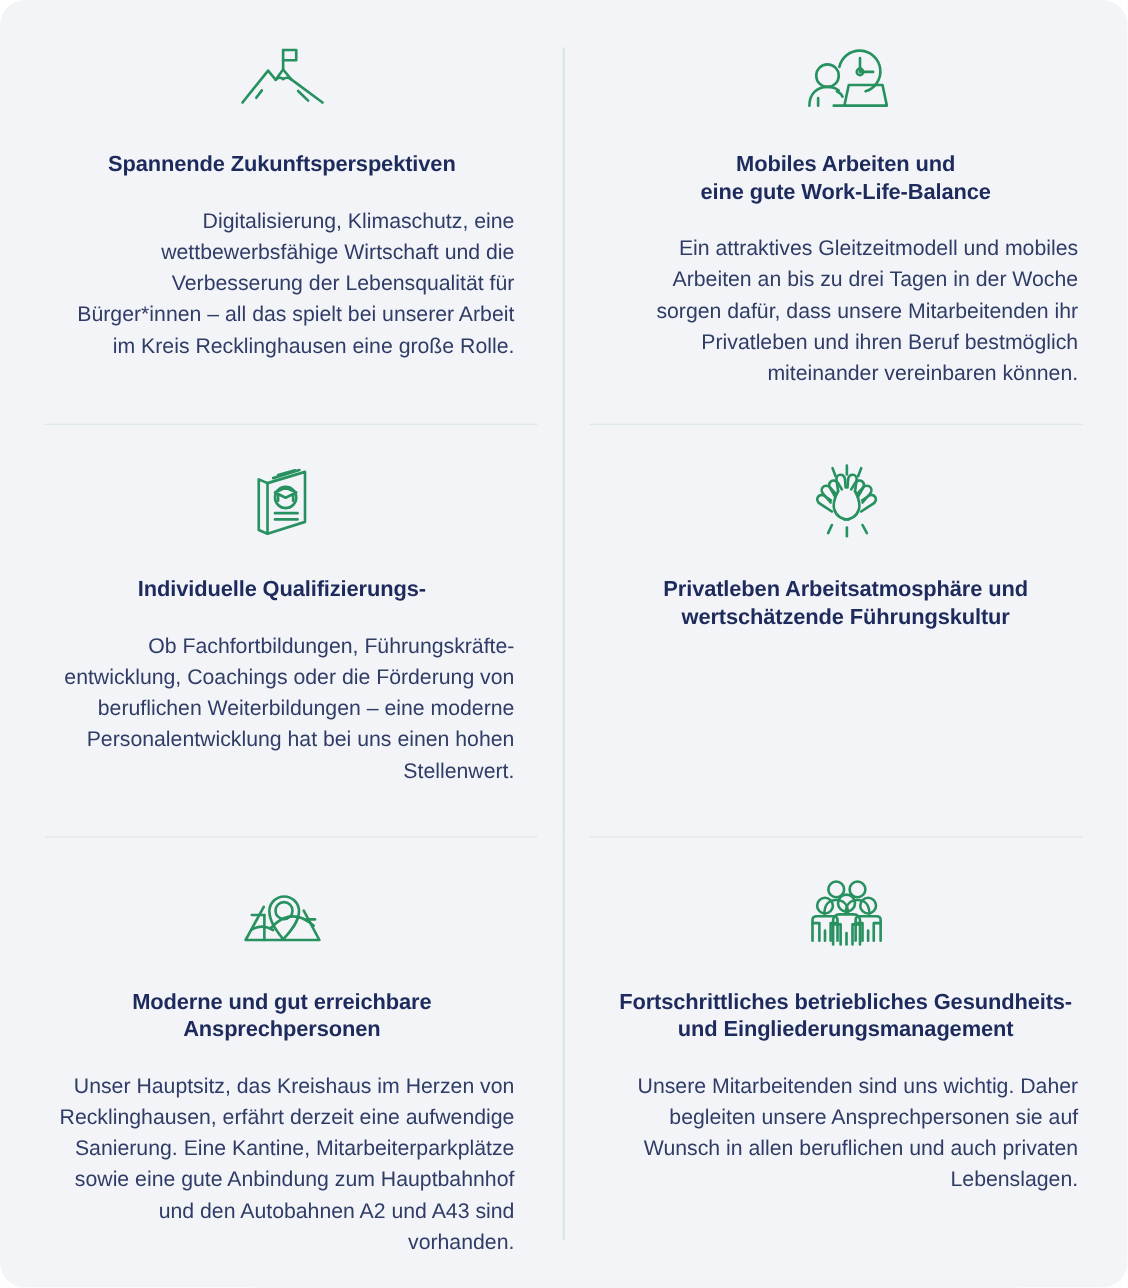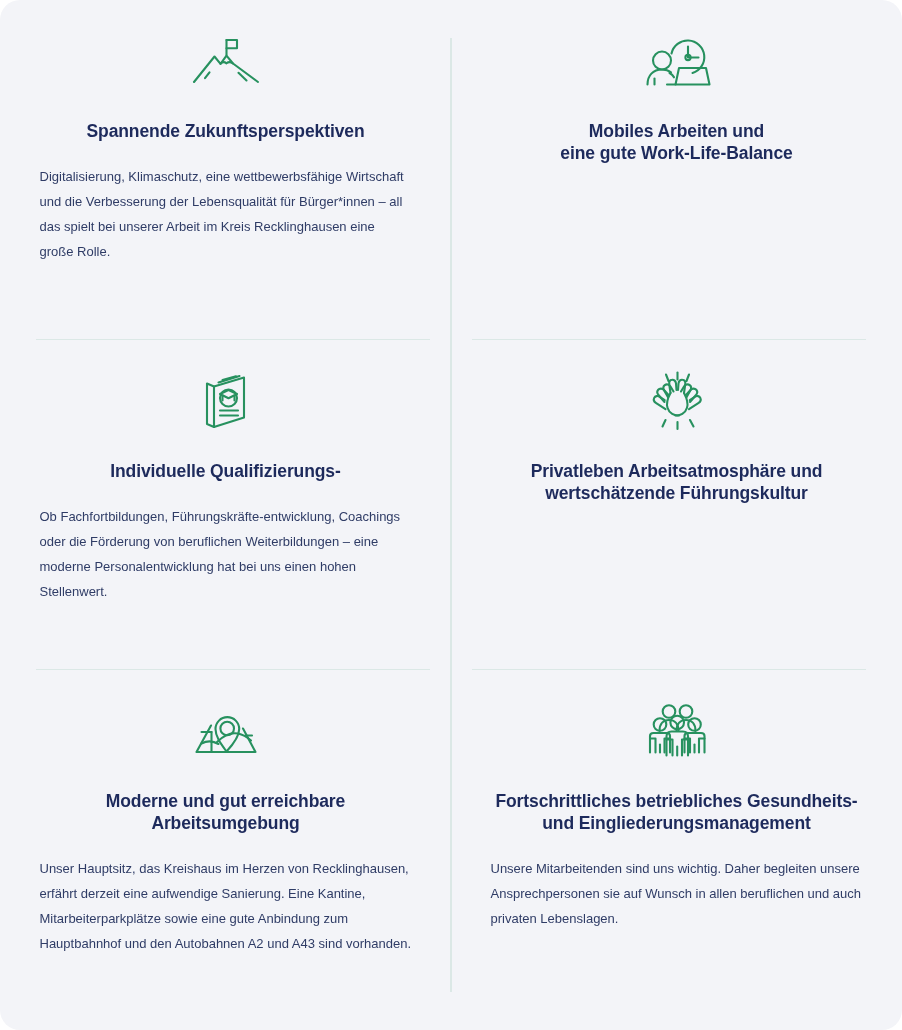--- a/index.html
+++ b/index.html
@@ -86,24 +86,24 @@
     line-height: 22px;
     font-weight: bold;
     color: #1d2a5c;
     text-align: center;
     letter-spacing: -0.1px;
     max-width: 390px;
   }
 
   p.card-body {
     margin: 22px 0 0 0;
-    font-size: 13px;
+    font-size: 17px;
     line-height: 25px;
     color: #2f3c66;
-    text-align: left;
+    text-align: right;
     max-width: 372px;
     font-weight: normal;
   }
 
   .icon-stroke {
     fill: none;
     stroke: #27915f;
     stroke-width: 2.1;
     stroke-linecap: round;
     stroke-linejoin: round;
@@ -147,20 +147,21 @@
             <path d="M29.5 44 C32 45.2 33.2 46.5 34 48.3"></path>
             <path d="M39 39 L66 39 L69.5 55.5 L35.5 55.5 Z"></path>
             <path d="M27 55.5 L35.5 55.5"></path>
           </g>
         </svg>
       </div>
       <h3 class="card-title">
         <span>Mobiles Arbeiten und</span><br>
         <span>eine gute Work-Life-Balance</span>
       </h3>
+      <p class="card-body">Ein attraktives Gleitzeitmodell und mobiles Arbeiten an bis zu drei Tagen in der Woche sorgen dafür, dass unsere Mitarbeitenden ihr Privatleben und ihren Beruf bestmöglich miteinander vereinbaren können.</p>
     </div>
 
     <div class="cell r2 col-left hdiv">
       <div class="icon-wrap">
         <svg width="64" height="64" viewBox="0 0 64 64" aria-hidden="true">
           <g class="icon-stroke">
             <path d="M13 14.5 L13 55 L20 58 L20 17.5 Z"></path>
             <path d="M20 17.5 L50 8.5 L50 48.5 L20 58"></path>
             <path d="M24.5 13.5 L45.5 7"></path>
             <path d="M28.5 11 L42 7.2"></path>
@@ -218,21 +219,21 @@
             <path d="M55.5 35.5 L62 35.5"></path>
             <path d="M11.5 43.5 C18 40 23.5 41 28.5 44"></path>
             <path d="M27 42 C34 35 40 32 48 33.5 C53 34.5 57 37 61 40.5"></path>
             <path d="M36.5 51.5 C31 44 25.5 37 25.5 29 A11.8 11.8 0 0 1 49.2 29 C49.2 37 43 44.5 36.5 51.5 Z"></path>
             <circle cx="37.2" cy="28.5" r="6.8"></circle>
           </g>
         </svg>
       </div>
       <h3 class="card-title">
         <span>Moderne und gut erreichbare</span><br>
-        <span>Arbeitsumgebung</span>
+        <span>Ansprechpersonen</span>
       </h3>
       <p class="card-body">Unser Hauptsitz, das Kreishaus im Herzen von Recklinghausen, erfährt derzeit eine aufwendige Sanierung. Eine Kantine, Mitarbeiterparkplätze sowie eine gute Anbindung zum Hauptbahnhof und den Autobahnen A2 und A43 sind vorhanden.</p>
     </div>
 
     <div class="cell r3 col-right">
       <div class="icon-wrap">
         <svg width="62" height="62" viewBox="0 0 62 62" aria-hidden="true">
           <g class="icon-stroke">
             <circle cx="23" cy="11.5" r="6.3"></circle>
             <path d="M13.5 31 C13.5 23.5 17.5 20 23 20 C28.5 20 32.5 23.5 32.5 31"></path>

